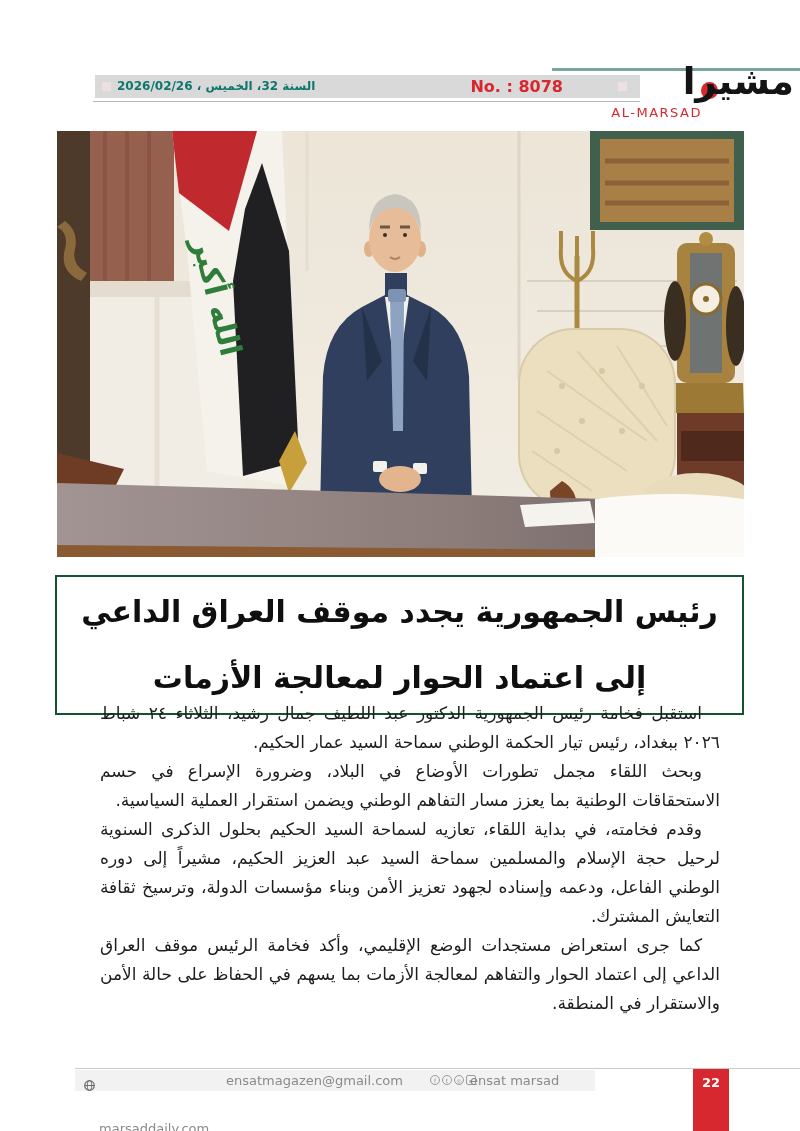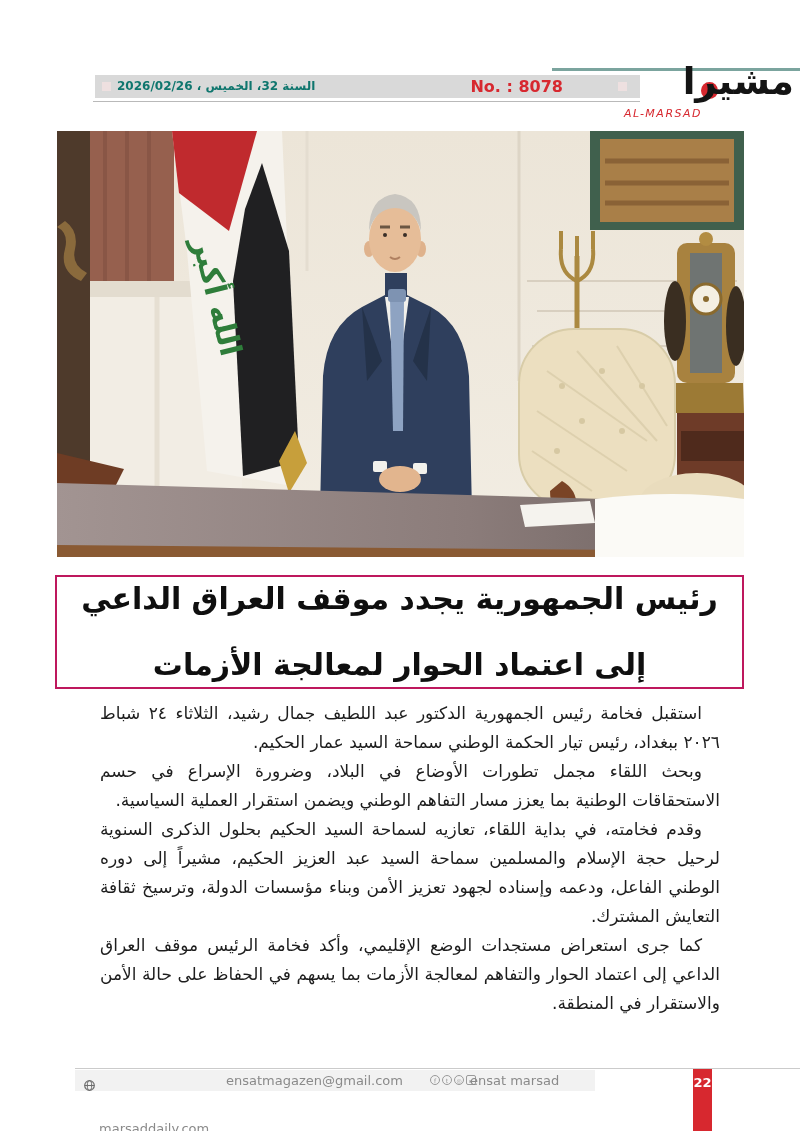--- a/index.html
+++ b/index.html
@@ -25,29 +25,29 @@
   }
   
   .logo { position:absolute; top:66px; right:6px; width:152px; height:52px; }
   .logo-ar {
     position:absolute; right:0; top:-8px; z-index:2;
     font-size:37px; font-weight:bold; color:#141414; letter-spacing:-1px; line-height:48px;
   }
   .logo-dot { position:absolute; width:17px; height:17px; border-radius:50%; background:#d7282f; top:16px; right:76px; z-index:1; }
   .logo-latin {
     position:absolute; bottom:-2px; right:92px; z-index:3;
-    font-size:11px; font-style:italic; letter-spacing:1.5px; color:#d7282f; white-space:nowrap;
+    font-size:13px; letter-spacing:1.5px; color:#d7282f; white-space:nowrap;
   }
   
   .photo { position:absolute; top:131px; left:57px; width:687px; height:426px; }
   .photo svg { display:block; }
   
   .headline-box {
-    position:absolute; top:575px; left:55px; width:689px; height:114px; box-sizing:border-box;
-    border:2px solid #be185d; background:#ffffff;
+    position:absolute; top:575px; left:55px; width:689px; height:140px; box-sizing:border-box;
+    border:2px solid #14532d; background:#ffffff;
     display:flex; flex-direction:column; justify-content:center; align-items:center;
     direction:rtl;
     gap:18px;
   }
   .headline-line { font-size:30px; font-weight:bold; color:#0f0f0f; line-height:48px; white-space:nowrap; }
   
   .article {
     position:absolute; top:699px; left:100px; width:620px;
     direction:rtl; font-size:17px; line-height:29px; color:#1d1d1d;
   }
@@ -61,21 +61,21 @@
   .handle-label{ left:470px; }
   .globe { position:absolute; top:1076px; left:84px; width:11px; height:11px; }
   .social-row { position:absolute; top:1075px; left:430px; display:flex; gap:2px; }
   .social-icon {
     width:10px; height:10px; box-sizing:border-box; border:1px solid #9a9a9a; border-radius:50%;
     font-size:6px; color:#9a9a9a; display:flex; align-items:center; justify-content:center;
     font-family:"DejaVu Sans", sans-serif;
   }
   .social-icon.square { border-radius:2px; }
   .page-box {
-    position:absolute; top:1069px; left:693px; width:19px; height:62px; box-sizing:border-box;
+    position:absolute; top:1069px; left:693px; width:36px; height:62px; box-sizing:border-box;
     background:#d7282f; color:#ffffff; font-size:13px; font-weight:bold;
     text-align:center; padding-top:6px;
   }
 </style>
 </head>
 <body>
 
 <div class="page">
 
   <div class="teal-line"></div>

